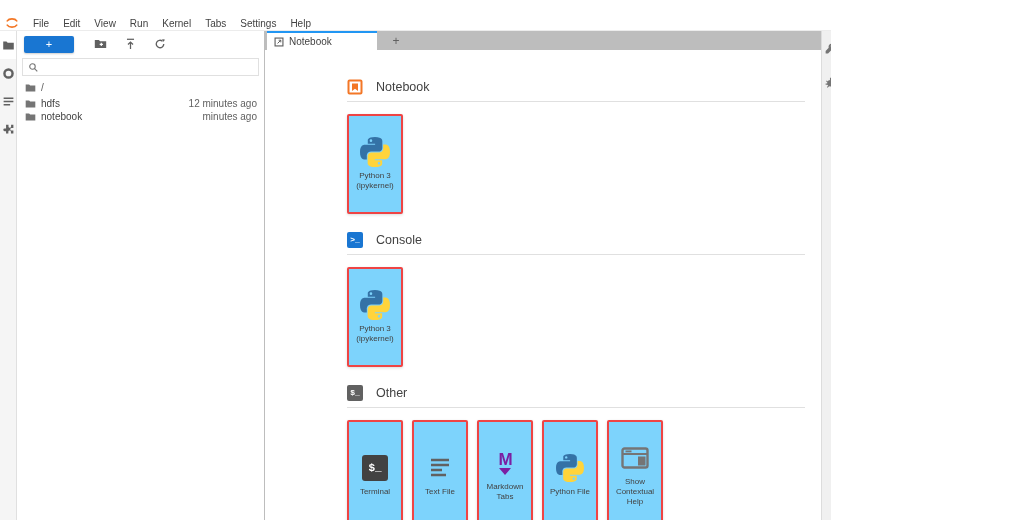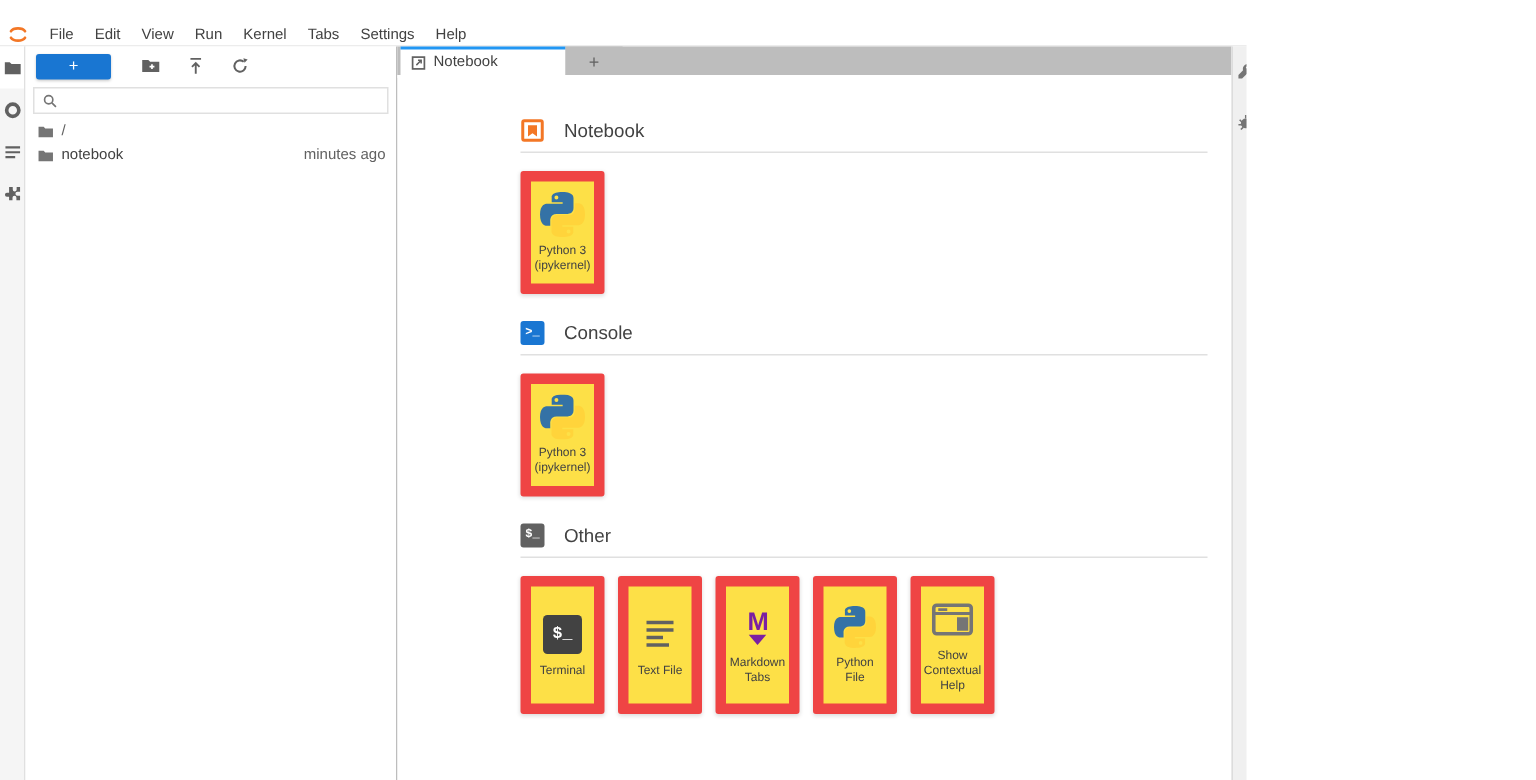--- a/index.html
+++ b/index.html
@@ -45,21 +45,21 @@
   .tab-active { width: 110px; background: #fff; border-top: 2px solid #2196f3; display: flex; align-items: center; gap: 5px; padding: 0 7px; font-size: 10px; color: #424242; cursor: pointer; }
   .tab-add { width: 38px; display: flex; align-items: center; justify-content: center; color: #616161; font-size: 12px; cursor: pointer; background: #bdbdbd; border: none; }
   .content { flex: 1 1 auto; background: #fff; border-top: 2px solid #fff; overflow: hidden; padding: 26px 16px 0 82px; }
 
   
   .section { margin-bottom: 17px; }
   .section-header { display: flex; align-items: center; gap: 13px; height: 18px; }
   .section-title { font-size: 12.5px; color: #424242; }
   .section-rule { border-bottom: 1px solid #e0e0e0; margin-top: 5px; }
   .cards { display: flex; gap: 9px; margin-top: 12px; }
-  .card { width: 56px; min-height: 54px; background: #fde047; border: 7px solid #ef4444; border-radius: 2px; box-shadow: 0 1px 3px rgba(0,0,0,.14); display: flex; flex-direction: column; align-items: center; justify-content: center; padding: 6px 2px; cursor: pointer; }
+  .card { width: 56px; min-height: 54px; background: #7dd3fc; border: 2px solid #ef4444; border-radius: 2px; box-shadow: 0 1px 3px rgba(0,0,0,.14); display: flex; flex-direction: column; align-items: center; justify-content: center; padding: 20px 2px; cursor: pointer; }
   .card-icon { height: 32px; display: flex; align-items: center; justify-content: center; }
   .card-label { font-size: 8px; color: #424242; text-align: center; line-height: 1.3; margin-top: 3px; }
   .sq-icon { border-radius: 2px; color: #fff; font-weight: bold; display: flex; align-items: center; justify-content: center; font-family: "Liberation Mono", monospace; }
   .hdr-sq { width: 16px; height: 16px; font-size: 8px; }
   .terminal-sq { width: 26px; height: 26px; font-size: 11px; background: #424242; border-radius: 3px; }
   .md-icon { display: flex; flex-direction: column; align-items: center; line-height: 1; }
   .md-m { color: #7b1fa2; font-weight: bold; font-size: 17px; letter-spacing: -1px; }
 
   
   .right-bar { width: 10px; flex: 0 0 10px; background: #f0f0f0; border-left: 1px solid #dcdcdc; overflow: hidden; padding-top: 10px; }
@@ -156,20 +156,29 @@
           </svg>
         <span>/</span>
       </div>
 
 
       <div class="fb-row">
         <span class="row-name">
           <svg width="11" height="10" viewBox="0 0 16 14">
               <path d="M1 2h5l1.5 1.5H15V12H1z" fill="#757575"></path>
             </svg>
+          <span>hdfs</span>
+        </span>
+        <span class="row-mod">12 minutes ago</span>
+      </div>
+      <div class="fb-row">
+        <span class="row-name">
+          <svg width="11" height="10" viewBox="0 0 16 14">
+              <path d="M1 2h5l1.5 1.5H15V12H1z" fill="#757575"></path>
+            </svg>
           <span>notebook</span>
         </span>
         <span class="row-mod">minutes ago</span>
       </div>
     </div>
 
     <div class="main-col">
       <div class="tabbar">
         <div class="tab-active">
           <svg width="10" height="10" viewBox="0 0 14 14">

